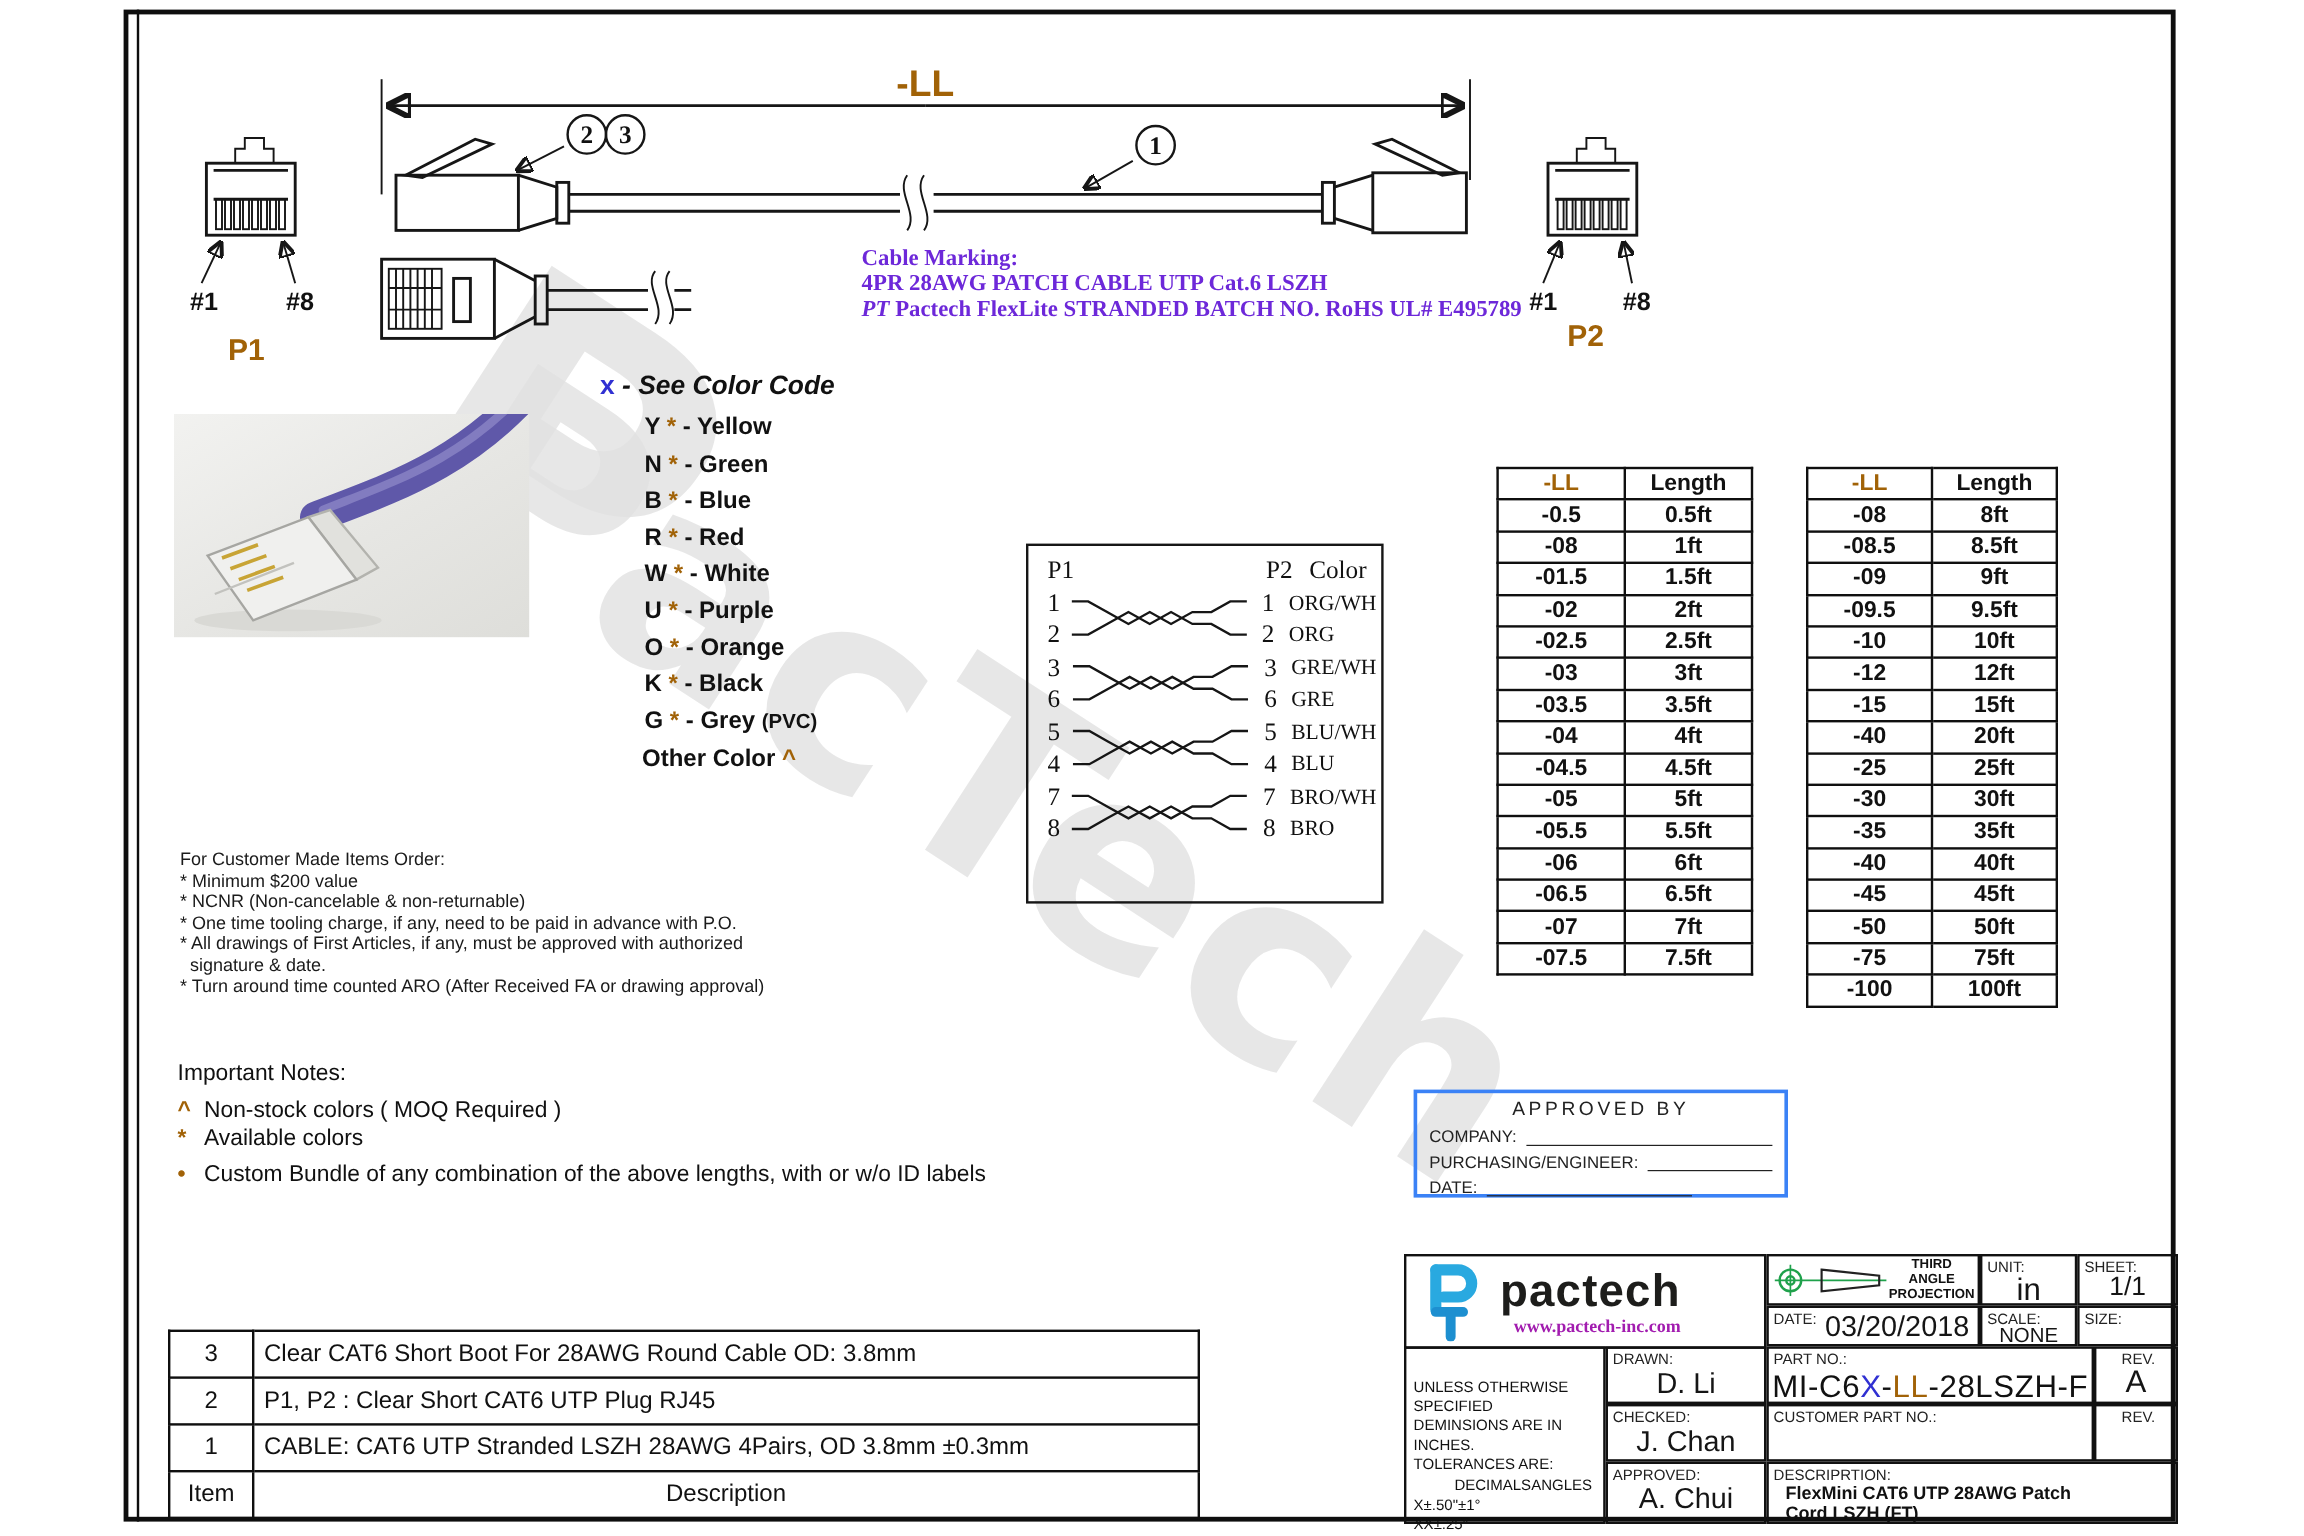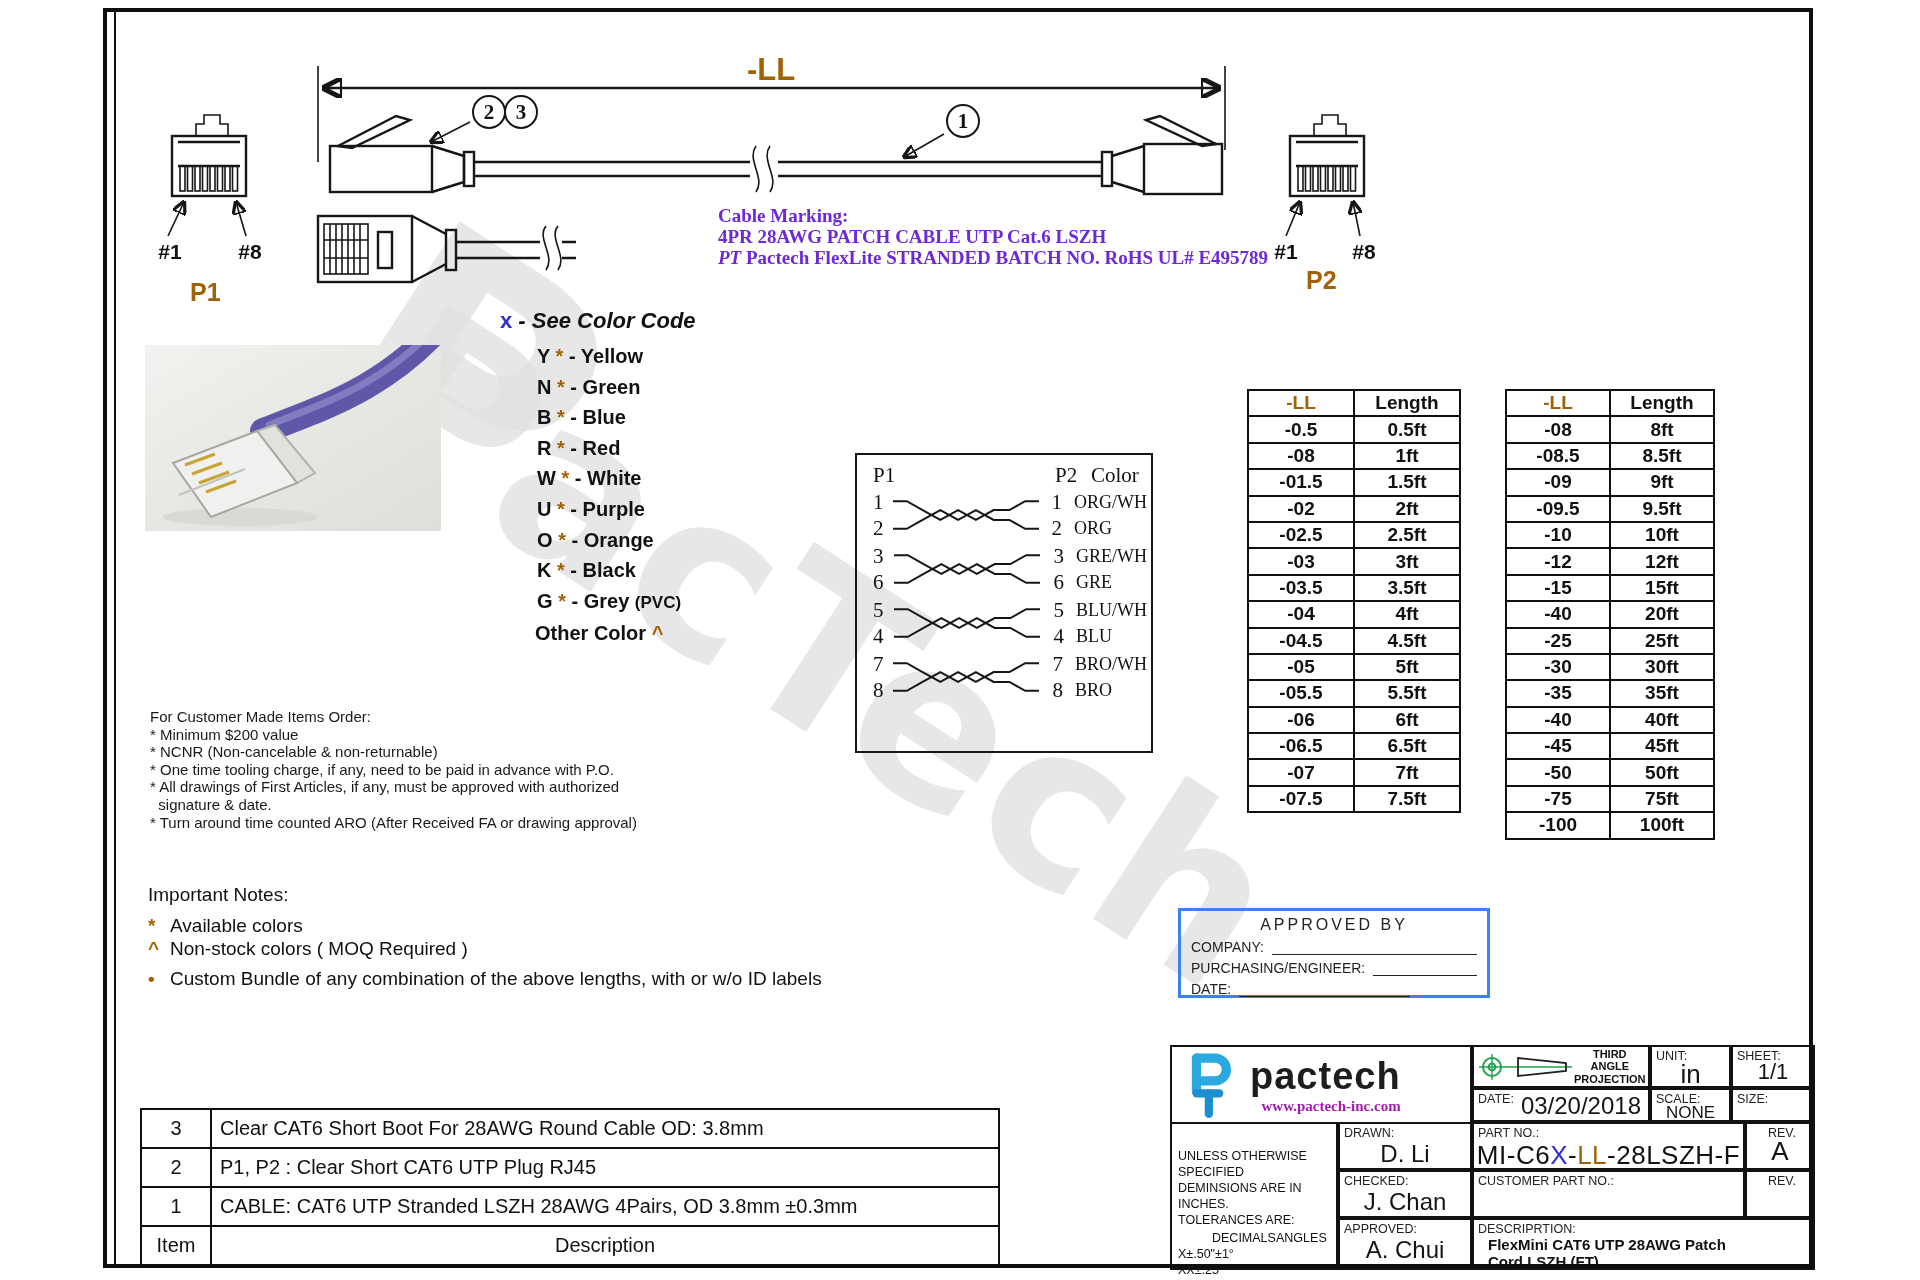--- a/index.html
+++ b/index.html
@@ -281,22 +281,22 @@
           </svg>
           <div class="pnums r">7<br>8</div>
           <div class="pcolors">BRO/WH<br>BRO</div>
         </div>
       </div>
   </div>
 
   <div class="imp-notes">
     <div class="imp-title">Important Notes:</div>
     <div id="imp-items">
+        <div class="imp-item"><span class="mk red">^</span><span>Non-stock colors  ( MOQ  Required )</span></div>
         <div class="imp-item"><span class="mk red">*</span><span>Available colors</span></div>
-        <div class="imp-item"><span class="mk red">^</span><span>Non-stock colors  ( MOQ  Required )</span></div>
         <div class="imp-gap"></div>
         <div class="imp-item"><span class="mk red">•</span><span>Custom Bundle of any combination of the above lengths, with or w/o ID labels</span></div>
       </div>
   </div>
 
   <table class="len-table lt1">
       <tbody>
         <tr>
           <th class="red">-LL</th>
           <th>Length</th>

